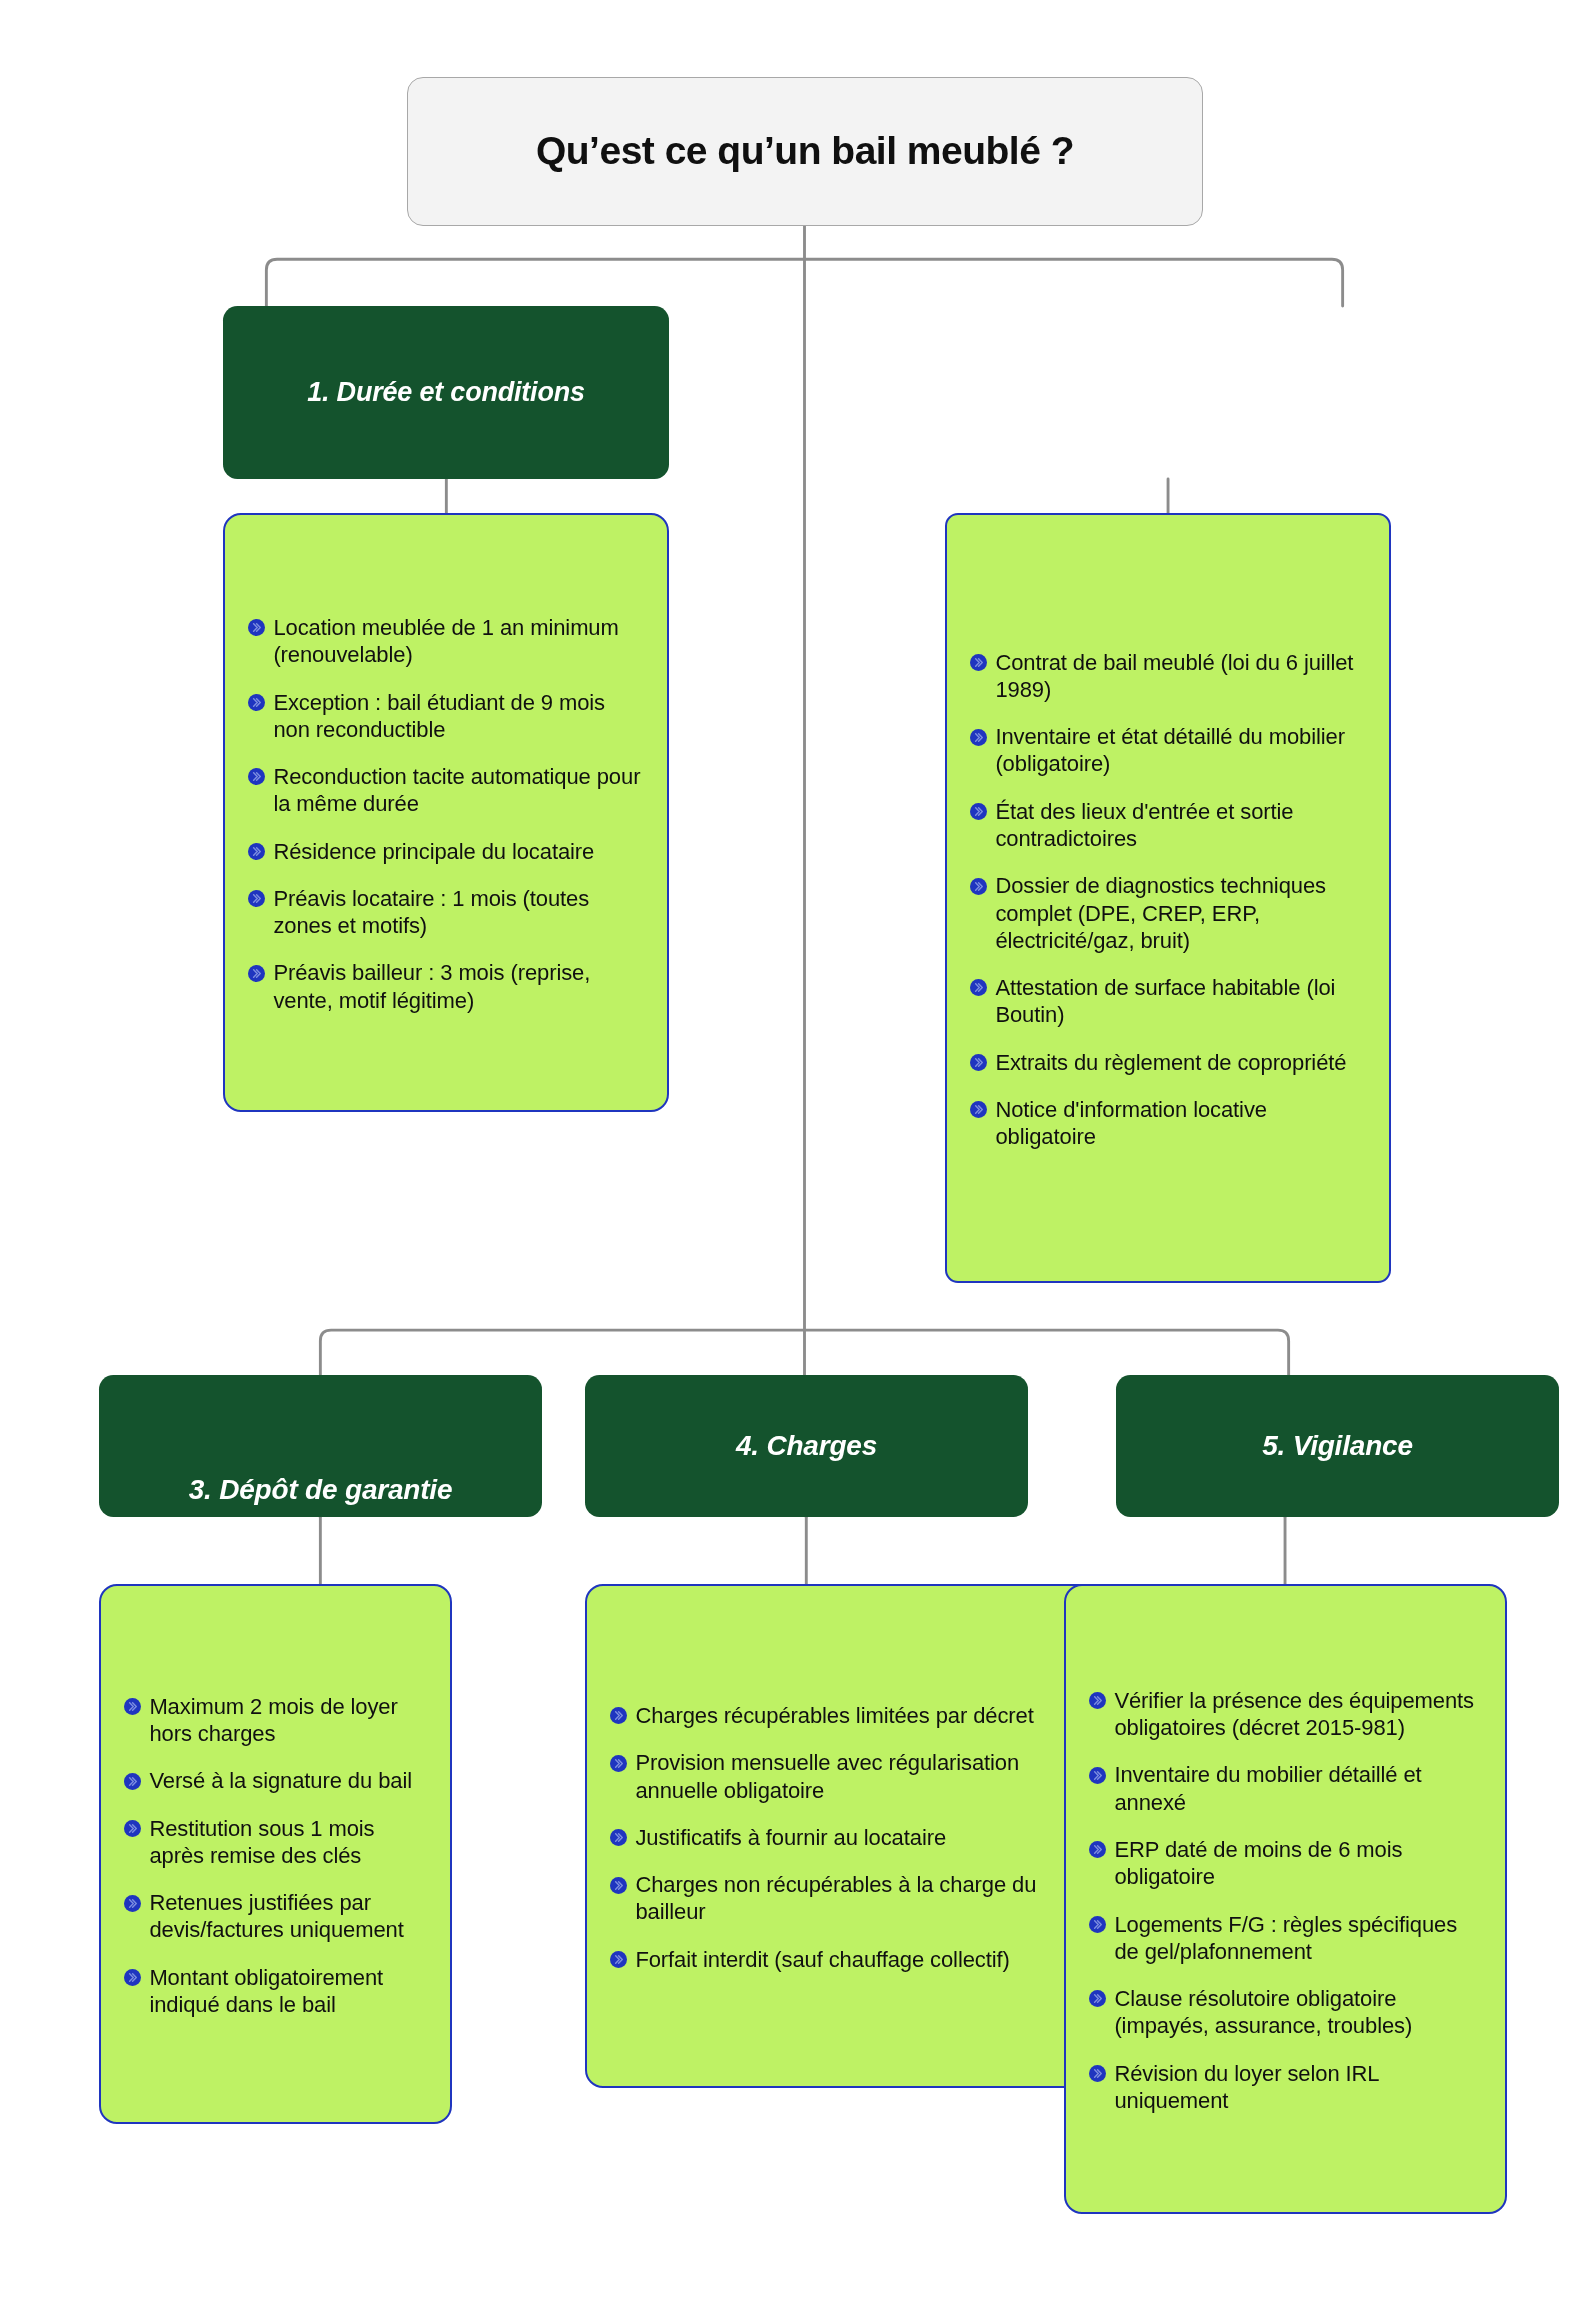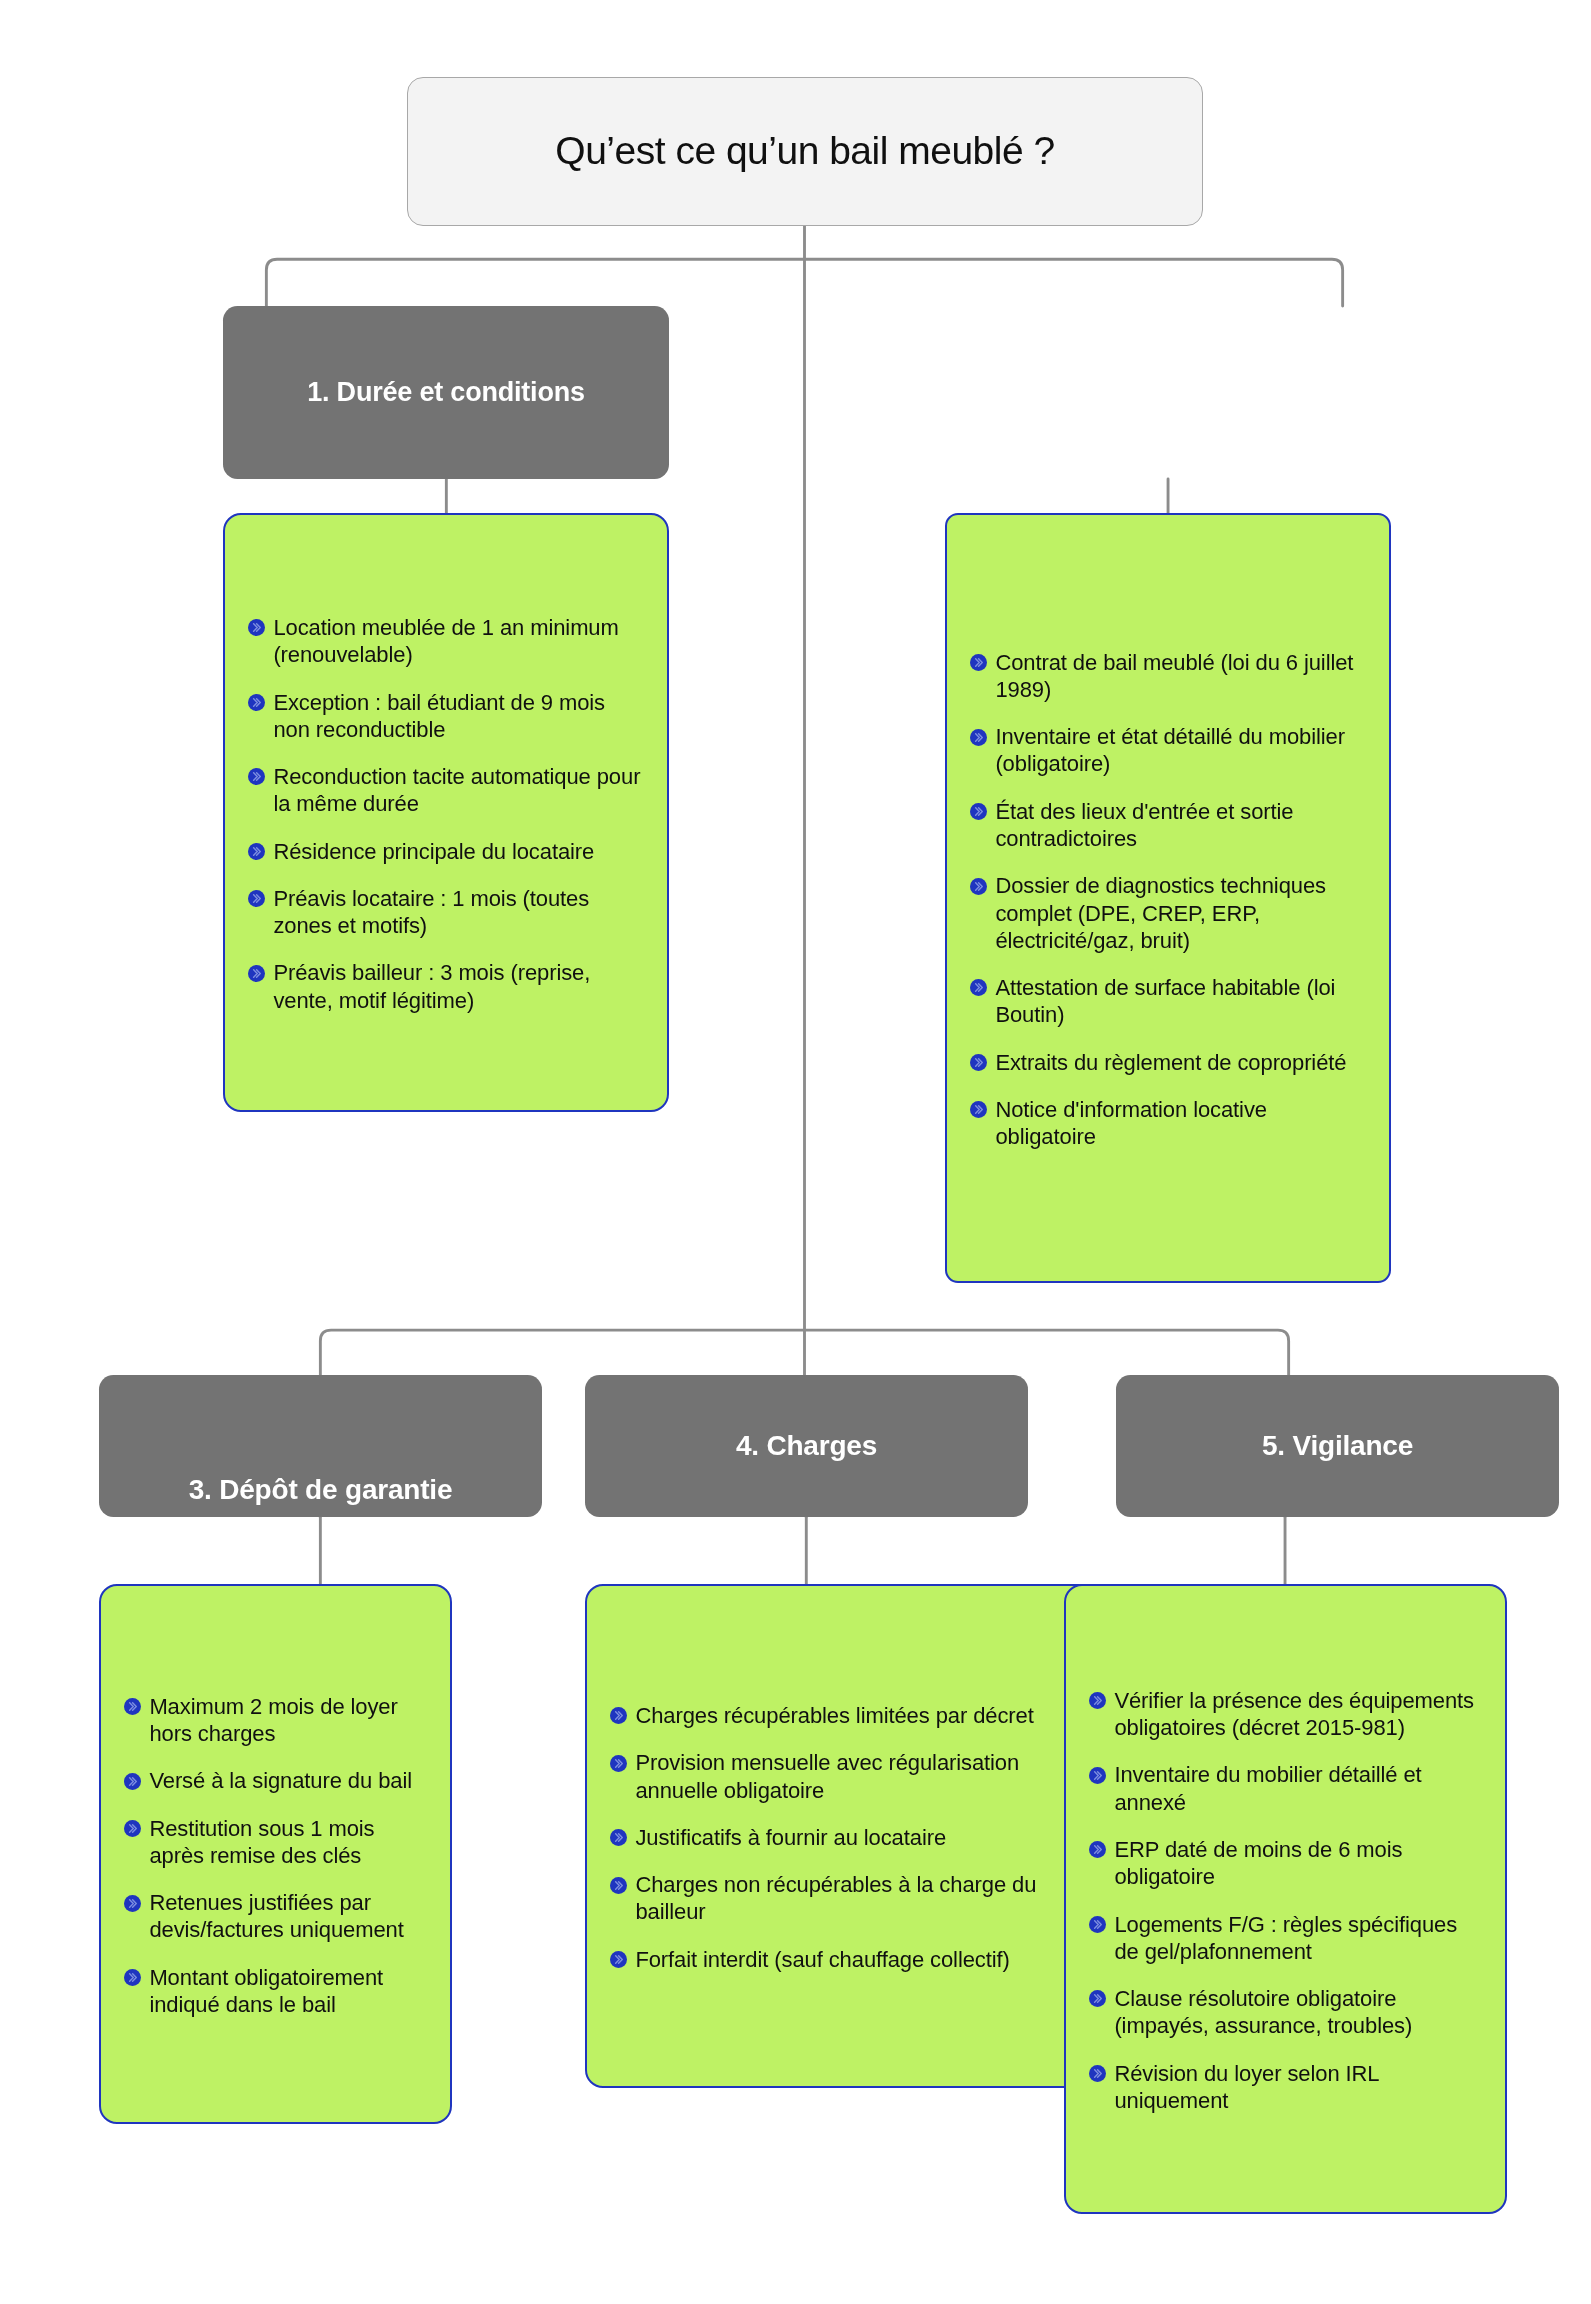--- a/index.html
+++ b/index.html
@@ -38,37 +38,38 @@
     background: #f3f3f3;
     border: 1.8px solid #a8a8a8;
     border-radius: 16px;
     display: flex;
     align-items: center;
     justify-content: center;
     z-index: 3;
   }
   .root-title {
     font-size: 39px;
-    font-weight: normal;
+    font-weight: bold;
     color: #101010;
     letter-spacing: -0.5px;
     text-align: left;
     line-height: 1.15;
   }
 
   
   .header-box {
     position: absolute;
-    background: #737373;
+    background: #14532d;
     border-radius: 14.4px;
     display: flex;
     align-items: center;
     justify-content: center;
     padding: 9px 7px;
     z-index: 3;
+    font-style: italic;
   }
   .header-box .header-label {
     color: #ffffff;
     font-size: 27px;
     font-weight: bold;
     text-align: center;
     line-height: 1.28;
     letter-spacing: -0.2px;
   }
 

